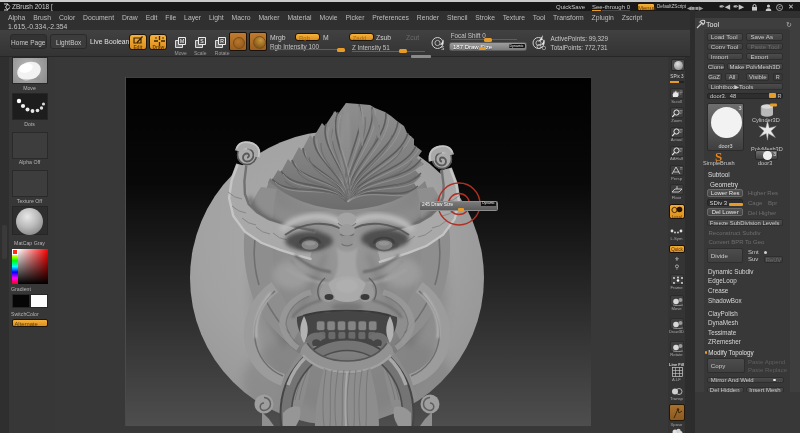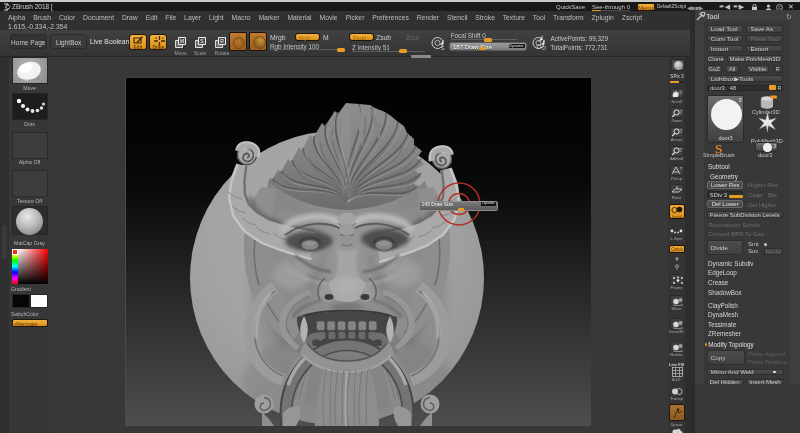--- a/index.html
+++ b/index.html
@@ -582,21 +582,21 @@
       </div>
       <div class="abs" style="left:0;top:364.8px;width:17px;text-align:center;font-size:4.2px;color:#a8a8a8;">Xpose</div>
       <svg class="abs" width="13" height="8" viewBox="0 0 13 8" style="left:2.5px;top:370.5px;">
         <circle cx="4" cy="4" r="2.5" fill="#e0e0e0"></circle>
         <circle cx="7.5" cy="3" r="2.2" fill="#cfcfcf"></circle>
         <circle cx="9.5" cy="5" r="2" fill="#d8d8d8"></circle>
       </svg>
     </div>
 </div>
 
-<div class="abs" id="rightpanel" style="left:695px;top:10px;width:105px;height:374px;background:#3e3e3e;overflow:hidden;">
+<div class="abs" id="rightpanel" style="left:695px;top:18px;width:105px;height:374px;background:#3e3e3e;overflow:hidden;">
     <div class="abs" style="left:9px;top:11px;width:86px;height:412px;background:#383838;border-radius:3px;"></div>
     <svg class="abs" style="left:1px;top:1px;" width="10" height="10" viewBox="0 0 10 10">
       <path d="M1 9 L6 4 M4.5 2.5 L7.5 5.5 M3.5 3.5 Q5 0.5 8.5 1.5 Q9.5 4.5 6.5 6" stroke="#cfcfcf" stroke-width="1.1" fill="none"></path>
     </svg>
     <div class="abs" style="left:11px;top:2.3px;font-size:7.2px;color:#e8e8e8;white-space:nowrap;">Tool</div>
     <div class="abs" style="left:91px;top:3px;font-size:7px;color:#b5b5b5;">↻</div>
     <div class="abs" style="left:11.8px;top:15.3px;width:36.7px;height:7.7px;background:linear-gradient(#4c4c4c,#404040);border:1px solid #2e2e2e;border-radius:2px;box-sizing:border-box;color:#c9c9c9;font-size:6.2px;text-align:left;padding-left:3px;line-height:6.7px;white-space:nowrap;overflow:hidden;">Load Tool</div>
     <div class="abs" style="left:51.4px;top:15.3px;width:36.6px;height:7.7px;background:linear-gradient(#4c4c4c,#404040);border:1px solid #2e2e2e;border-radius:2px;box-sizing:border-box;color:#c9c9c9;font-size:6.2px;text-align:left;padding-left:3px;line-height:6.7px;white-space:nowrap;overflow:hidden;">Save As</div>
     <div class="abs" style="left:11.8px;top:24.7px;width:36.7px;height:7.7px;background:linear-gradient(#4c4c4c,#404040);border:1px solid #2e2e2e;border-radius:2px;box-sizing:border-box;color:#c9c9c9;font-size:6.2px;text-align:left;padding-left:3px;line-height:6.7px;white-space:nowrap;overflow:hidden;">Copy Tool</div>
     <div class="abs" style="left:51.4px;top:24.7px;width:36.6px;height:7.7px;background:linear-gradient(#474747,#3d3d3d);border:1px solid #2e2e2e;border-radius:2px;box-sizing:border-box;color:#6e6e6e;font-size:6.2px;text-align:left;padding-left:3px;line-height:6.7px;white-space:nowrap;overflow:hidden;">Paste Tool</div>

